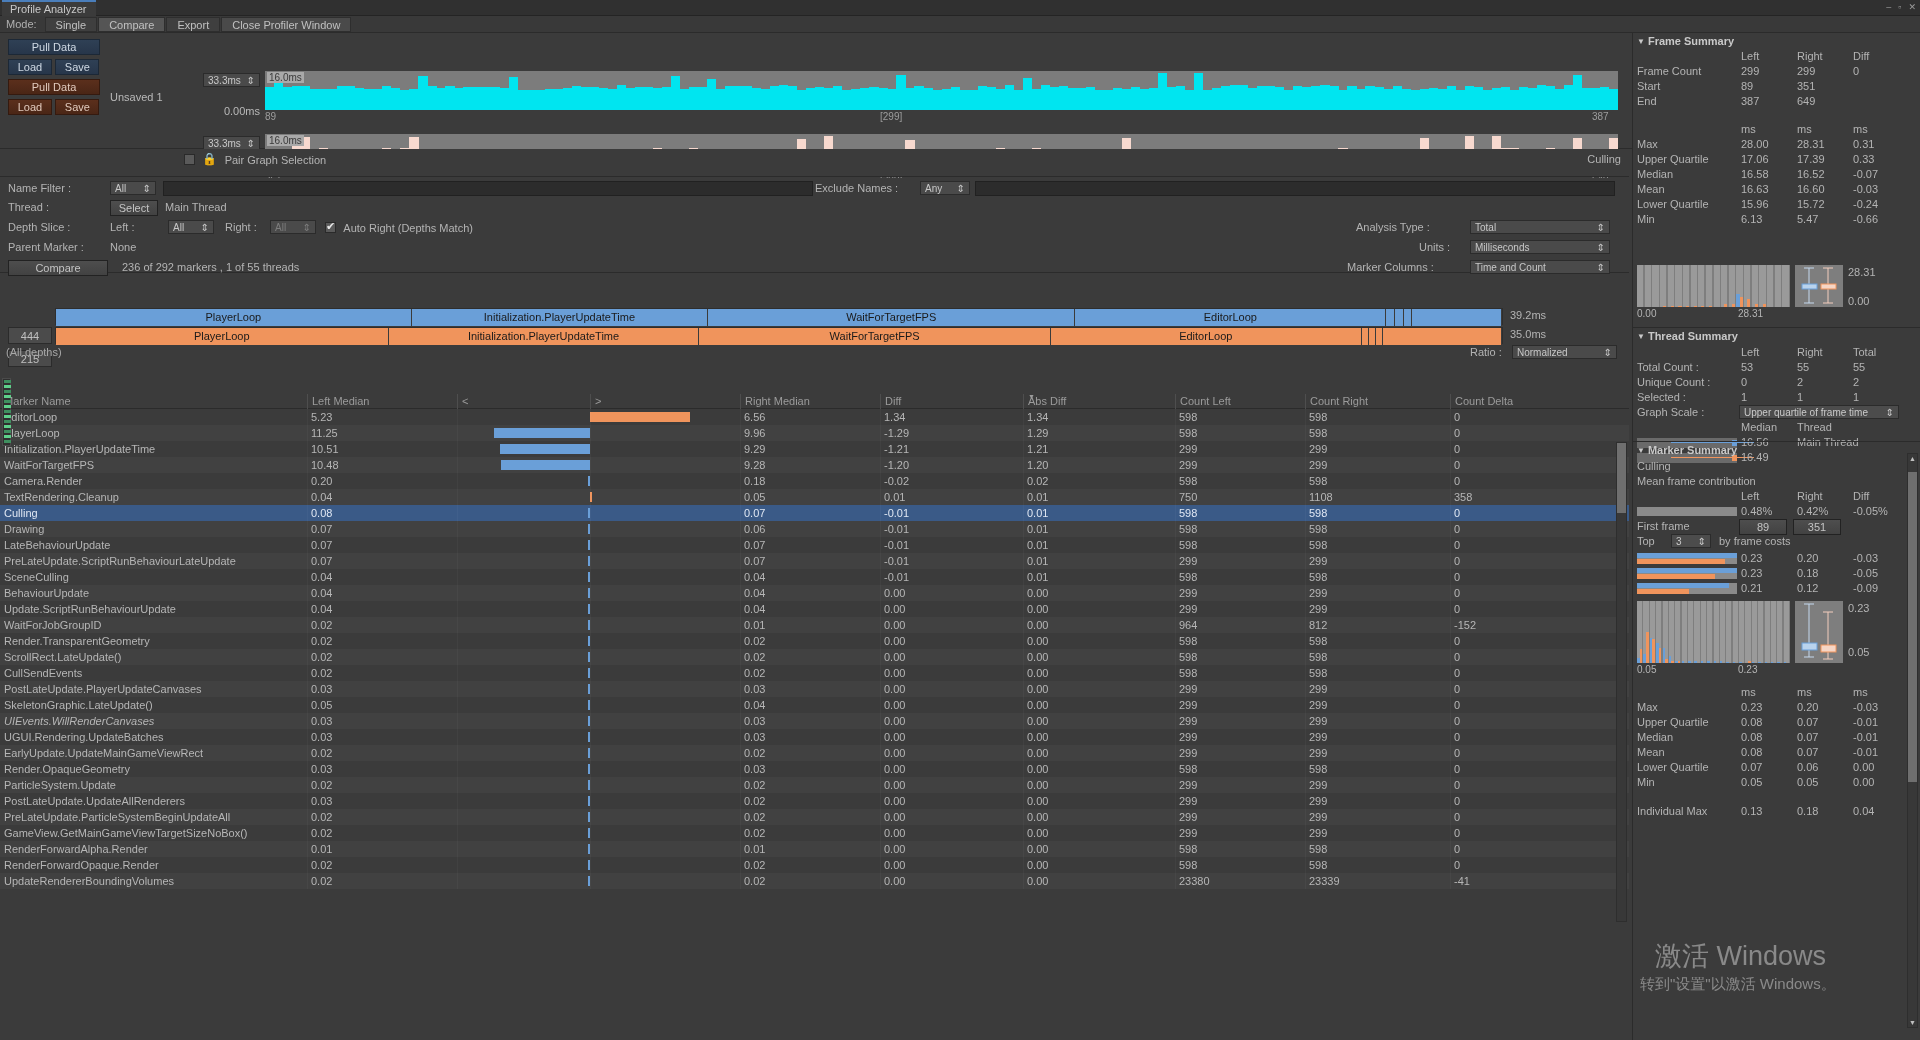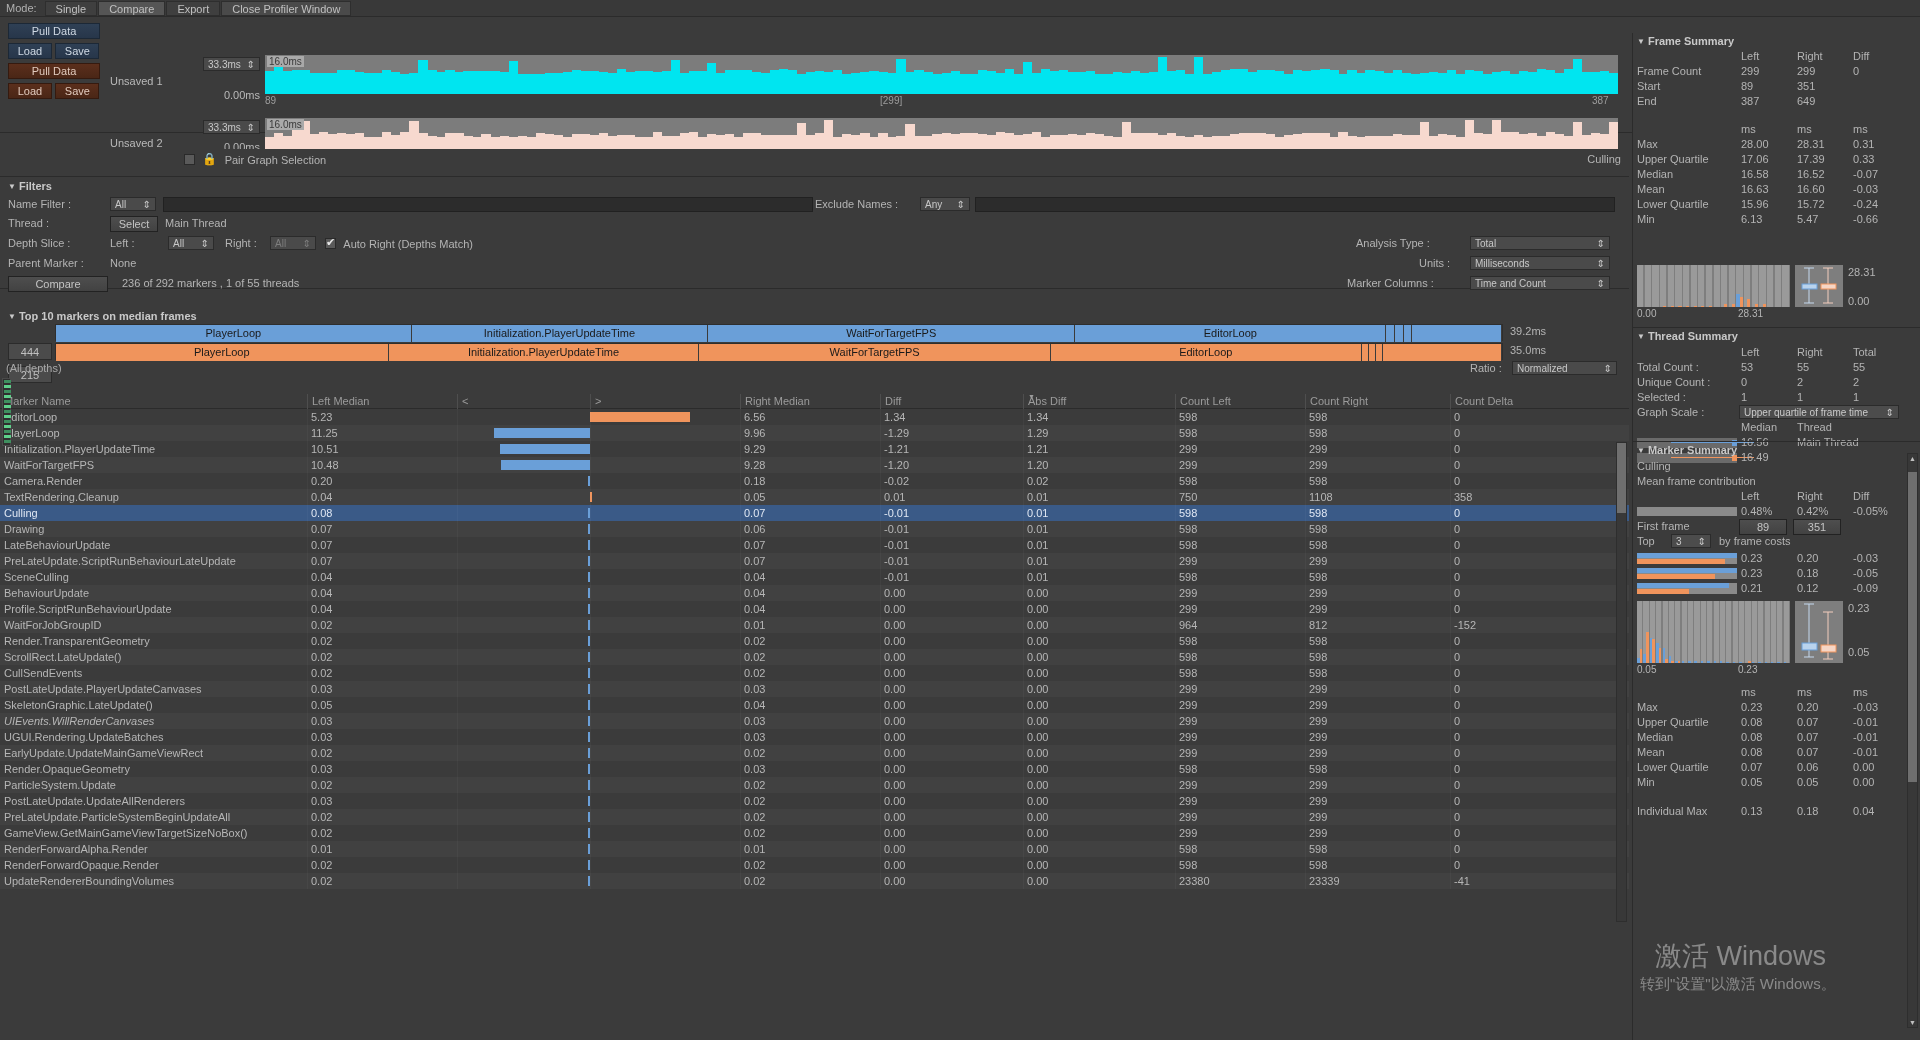--- a/index.html
+++ b/index.html
@@ -99,20 +99,30 @@
 
   .watermark { position:absolute; color:#c9c9c9; opacity:.55; pointer-events:none;}
   .wm1 { font-size:27px; }
   .wm2 { font-size:15px; }
 </style>
 </head>
 <body>
 
 <div class="root">
 
+  <div class="titlebar">
+    <div class="tabchip">
+      <span>Profile Analyzer</span>
+    </div>
+    <div class="winbtns">
+      <span>–</span>
+      <span>▫</span>
+      <span>✕</span>
+    </div>
+  </div>
 
   <div class="modebar">
     <span class="lbl">Mode:</span>
     <span class="mbtn dark">Single</span>
     <span class="mbtn sel">Compare</span>
     <span class="mbtn dark">Export</span>
     <span class="mbtn">Close Profiler Window</span>
   </div>
 
   <div class="pullpanel">
@@ -469,23 +479,20 @@
   <div style="position:absolute;left:0;top:149px;width:1629px;height:28px;background:#3b3b3b;border-bottom:1px solid #2b2b2b;">
     <div style="position:absolute;left:184px;top:3px;">
       <span class="chk"></span>
       <span style="margin:0 4px;color:#c8a03c;">🔒</span>
       <span style="font-size:11px;vertical-align:middle;">Pair Graph Selection</span>
     </div>
     <div style="position:absolute;right:8px;top:4px;font-size:11px;color:#b4b4b4;">Culling</div>
   </div>
 
   <div style="position:absolute;left:0;top:178px;width:1629px;">
-    <div class="section-hdr">
-      <span class="tri">▼</span><span>Filters</span>
-    </div>
 
     <div class="filters" style="position:relative;height:95px;border-bottom:1px solid #2b2b2b;">
 
       <span class="flbl" style="position:absolute;left:8px;top:4px;">Name Filter :</span>
       <div class="popup" style="position:absolute;left:110px;top:3px;width:46px;">
         <span>All</span>
           <span>⇕</span>
       </div>
       <div class="textfield" style="position:absolute;left:163px;top:3px;width:650px;"></div>
 
@@ -534,23 +541,20 @@
       </div>
       <span class="flbl" style="position:absolute;left:1347px;top:83px;">Marker Columns :</span>
       <div class="popup" style="position:absolute;left:1470px;top:82px;width:140px;">
         <span>Time and Count</span>
           <span>⇕</span>
       </div>
     </div>
   </div>
 
   <div style="position:absolute;left:0;top:308px;width:1629px;">
-    <div class="section-hdr">
-      <span class="tri">▼</span><span>Top 10 markers on median frames</span>
-    </div>
 
     <div class="top10" style="height:46px;">
       <div class="framebadge" style="position:absolute;left:8px;top:0px;margin-top:42px;">215</div>
       <div id="top10left" style="position:absolute;left:55px;top:0px;width:1448px;height:17px;display:flex;border:1px solid #2e2e2e;">
           <div class="bar blue" style="flex:0 0 24.6%;">PlayerLoop</div>
           <div class="bar blue" style="flex:0 0 20.5%;">Initialization.PlayerUpdateTime</div>
           <div class="bar blue" style="flex:0 0 25.4%;">WaitForTargetFPS</div>
           <div class="bar blue" style="flex:0 0 21.5%;">EditorLoop</div>
           <div class="bar blue" style="flex:0 0 0.6%;"></div>
           <div class="bar blue" style="flex:0 0 0.6%;"></div>
@@ -726,21 +730,21 @@
           <span class="cell" style="left:311px;width:140px;">0.04</span>
           <div class="hbar blue" style="left:588px;width:2px;"></div>
           <span class="cell" style="left:744px;width:130px;">0.04</span>
           <span class="cell" style="left:884px;width:133px;">0.00</span>
           <span class="cell" style="left:1027px;width:140px;">0.00</span>
           <span class="cell" style="left:1179px;width:120px;">299</span>
           <span class="cell" style="left:1309px;width:135px;">299</span>
           <span class="cell" style="left:1454px;width:150px;">0</span>
         </div>
         <div class="row">
-          <span class="cell" style="left:4px;width:300px;">Profile.ScriptRunBehaviourUpdate</span>
+          <span class="cell" style="left:4px;width:300px;">Update.ScriptRunBehaviourUpdate</span>
           <span class="cell" style="left:311px;width:140px;">0.04</span>
           <div class="hbar blue" style="left:588px;width:2px;"></div>
           <span class="cell" style="left:744px;width:130px;">0.04</span>
           <span class="cell" style="left:884px;width:133px;">0.00</span>
           <span class="cell" style="left:1027px;width:140px;">0.00</span>
           <span class="cell" style="left:1179px;width:120px;">299</span>
           <span class="cell" style="left:1309px;width:135px;">299</span>
           <span class="cell" style="left:1454px;width:150px;">0</span>
         </div>
         <div class="row alt">

